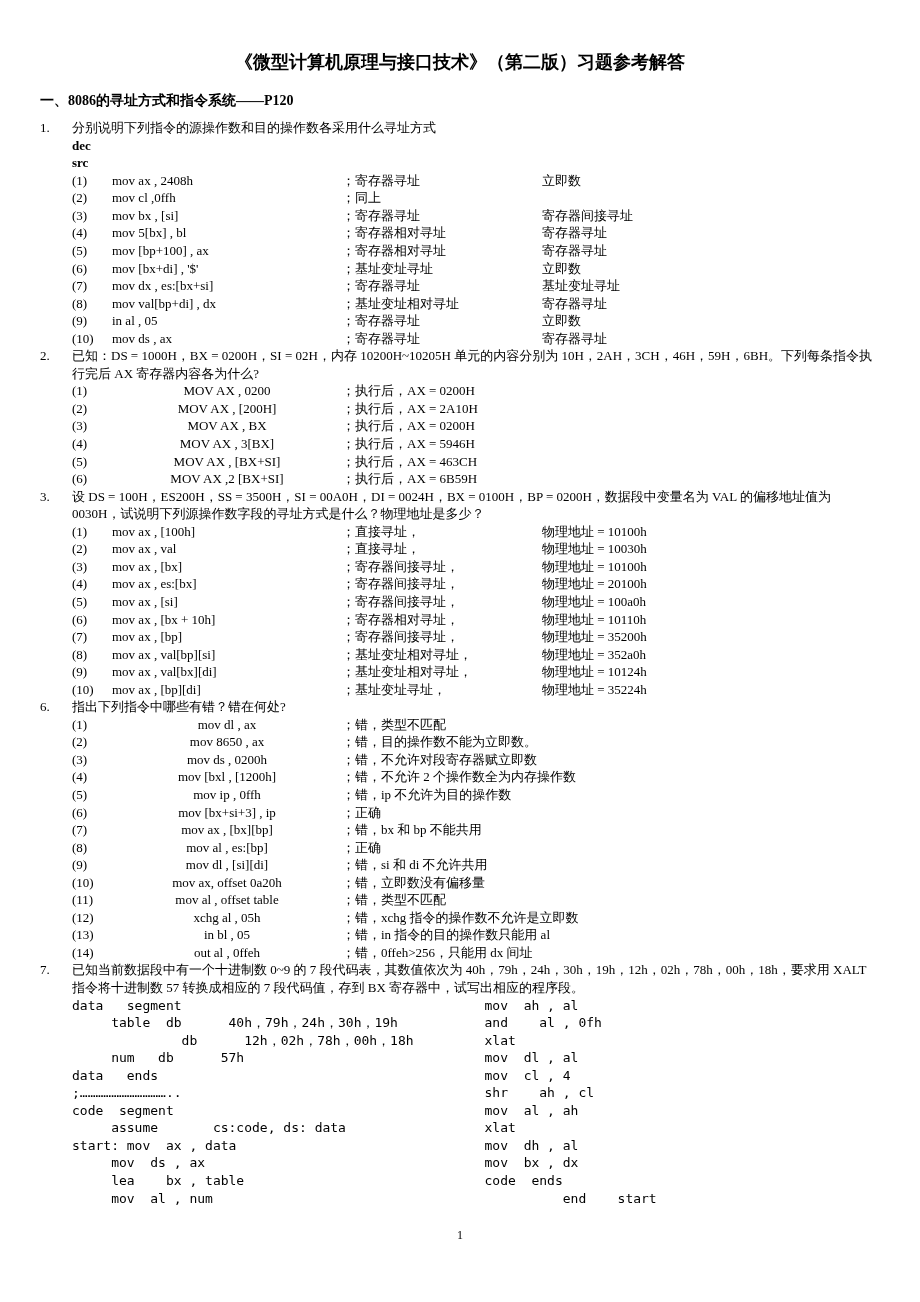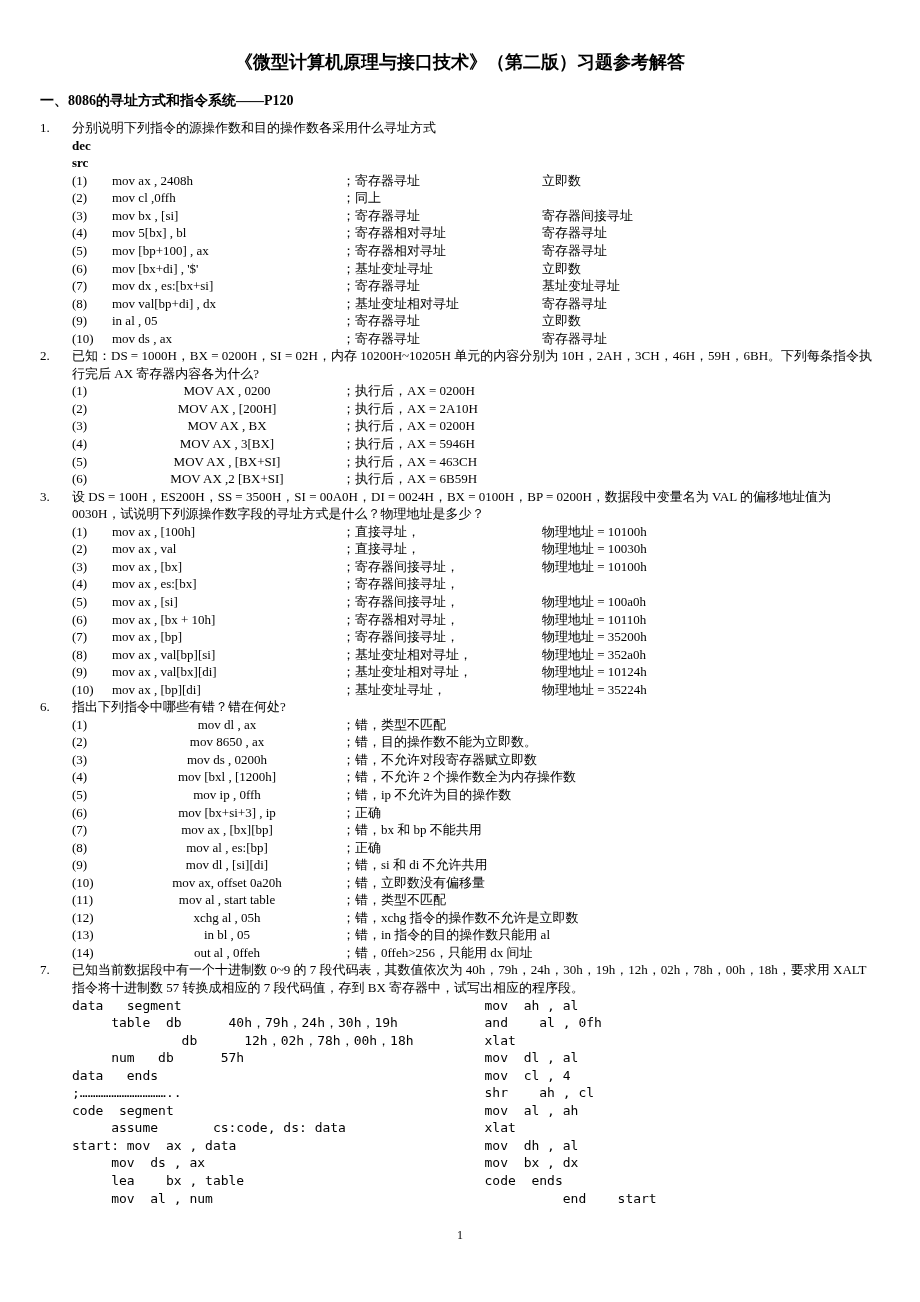--- a/index.html
+++ b/index.html
@@ -203,20 +203,21 @@
         <div class="trow">
           <div class="idx">(3)</div>
           <div class="instr">mov  ax , [bx]</div>
           <div class="comm3a">；寄存器间接寻址，</div>
           <div class="comm3b">物理地址 = 10100h</div>
         </div>
         <div class="trow">
           <div class="idx">(4)</div>
           <div class="instr">mov  ax , es:[bx]</div>
           <div class="comm3a">；寄存器间接寻址，</div>
+          <div class="comm3b">物理地址 = 20100h</div>
         </div>
         <div class="trow">
           <div class="idx">(5)</div>
           <div class="instr">mov  ax , [si]</div>
           <div class="comm3a">；寄存器间接寻址，</div>
           <div class="comm3b">物理地址 = 100a0h</div>
         </div>
         <div class="trow">
           <div class="idx">(6)</div>
           <div class="instr">mov  ax , [bx + 10h]</div>
@@ -301,21 +302,21 @@
           <div class="instr2">mov  dl , [si][di]</div>
           <div class="comm">；错，si 和 di 不允许共用</div>
         </div>
         <div class="trow">
           <div class="idx">(10)</div>
           <div class="instr2">mov  ax, offset 0a20h</div>
           <div class="comm">；错，立即数没有偏移量</div>
         </div>
         <div class="trow">
           <div class="idx">(11)</div>
-          <div class="instr2">mov  al , start table</div>
+          <div class="instr2">mov  al , offset table</div>
           <div class="comm">；错，类型不匹配</div>
         </div>
         <div class="trow">
           <div class="idx">(12)</div>
           <div class="instr2">xchg   al , 05h</div>
           <div class="comm">；错，xchg 指令的操作数不允许是立即数</div>
         </div>
         <div class="trow">
           <div class="idx">(13)</div>
           <div class="instr2">in     bl , 05</div>

